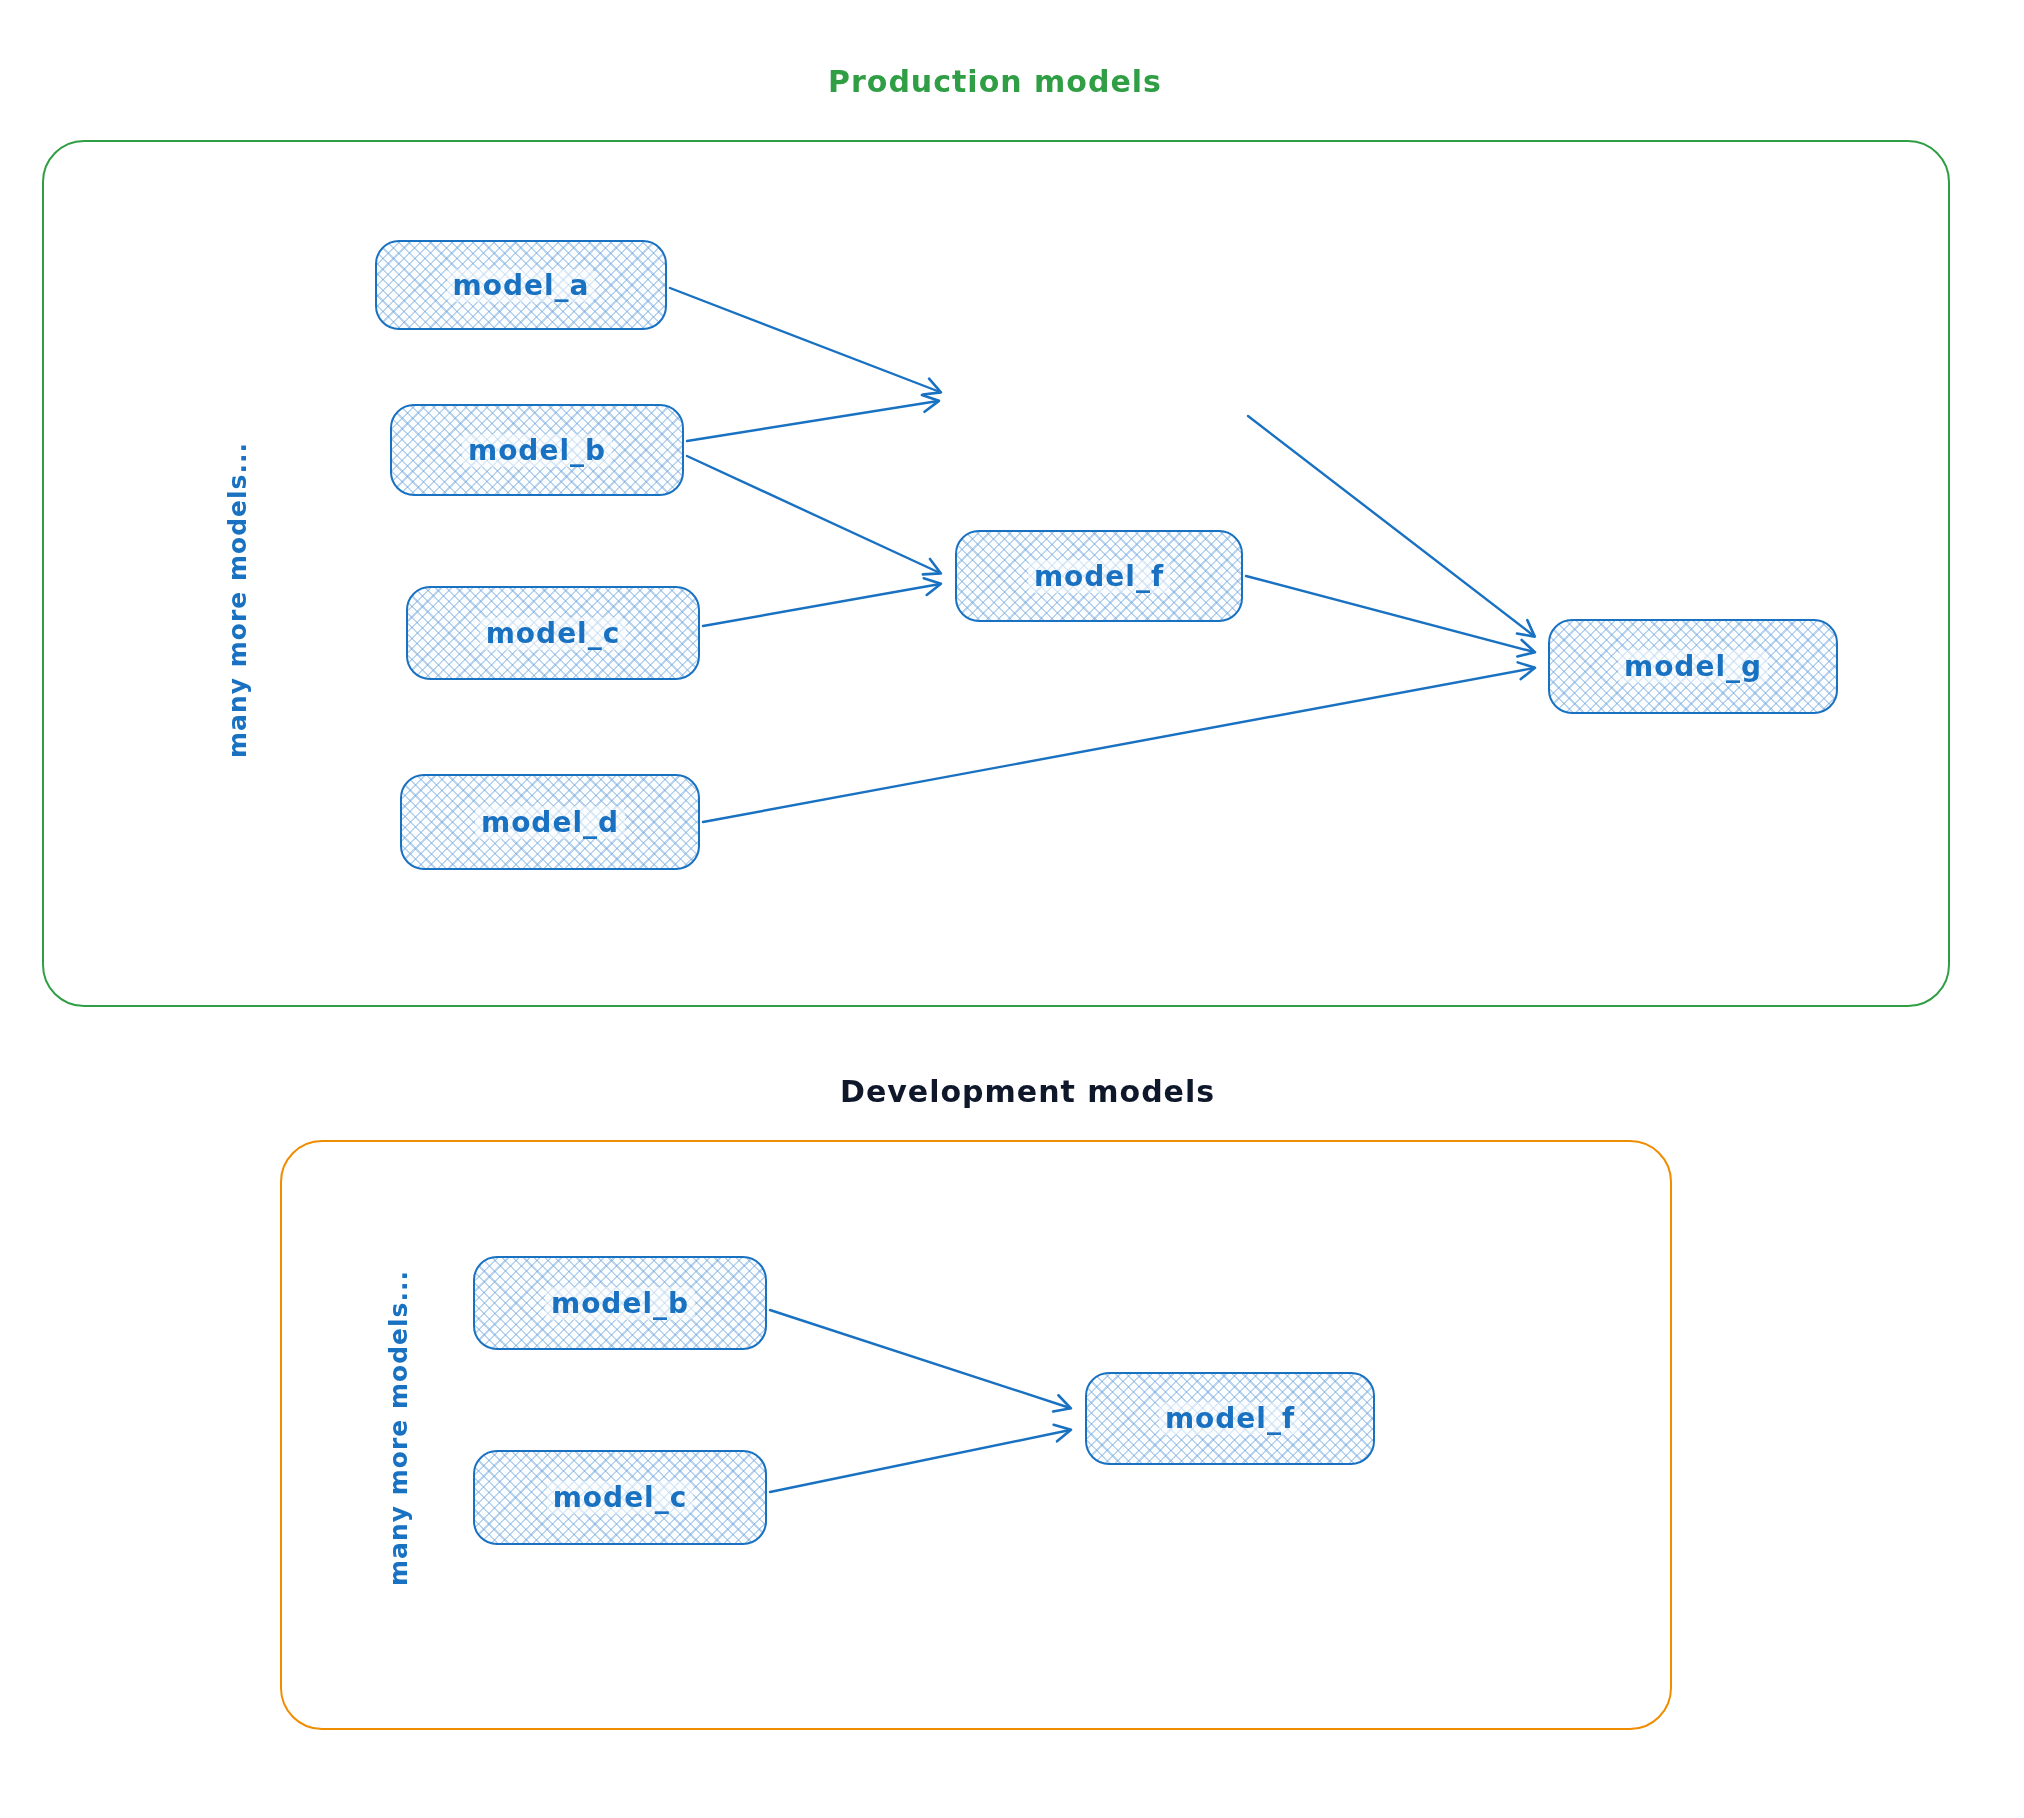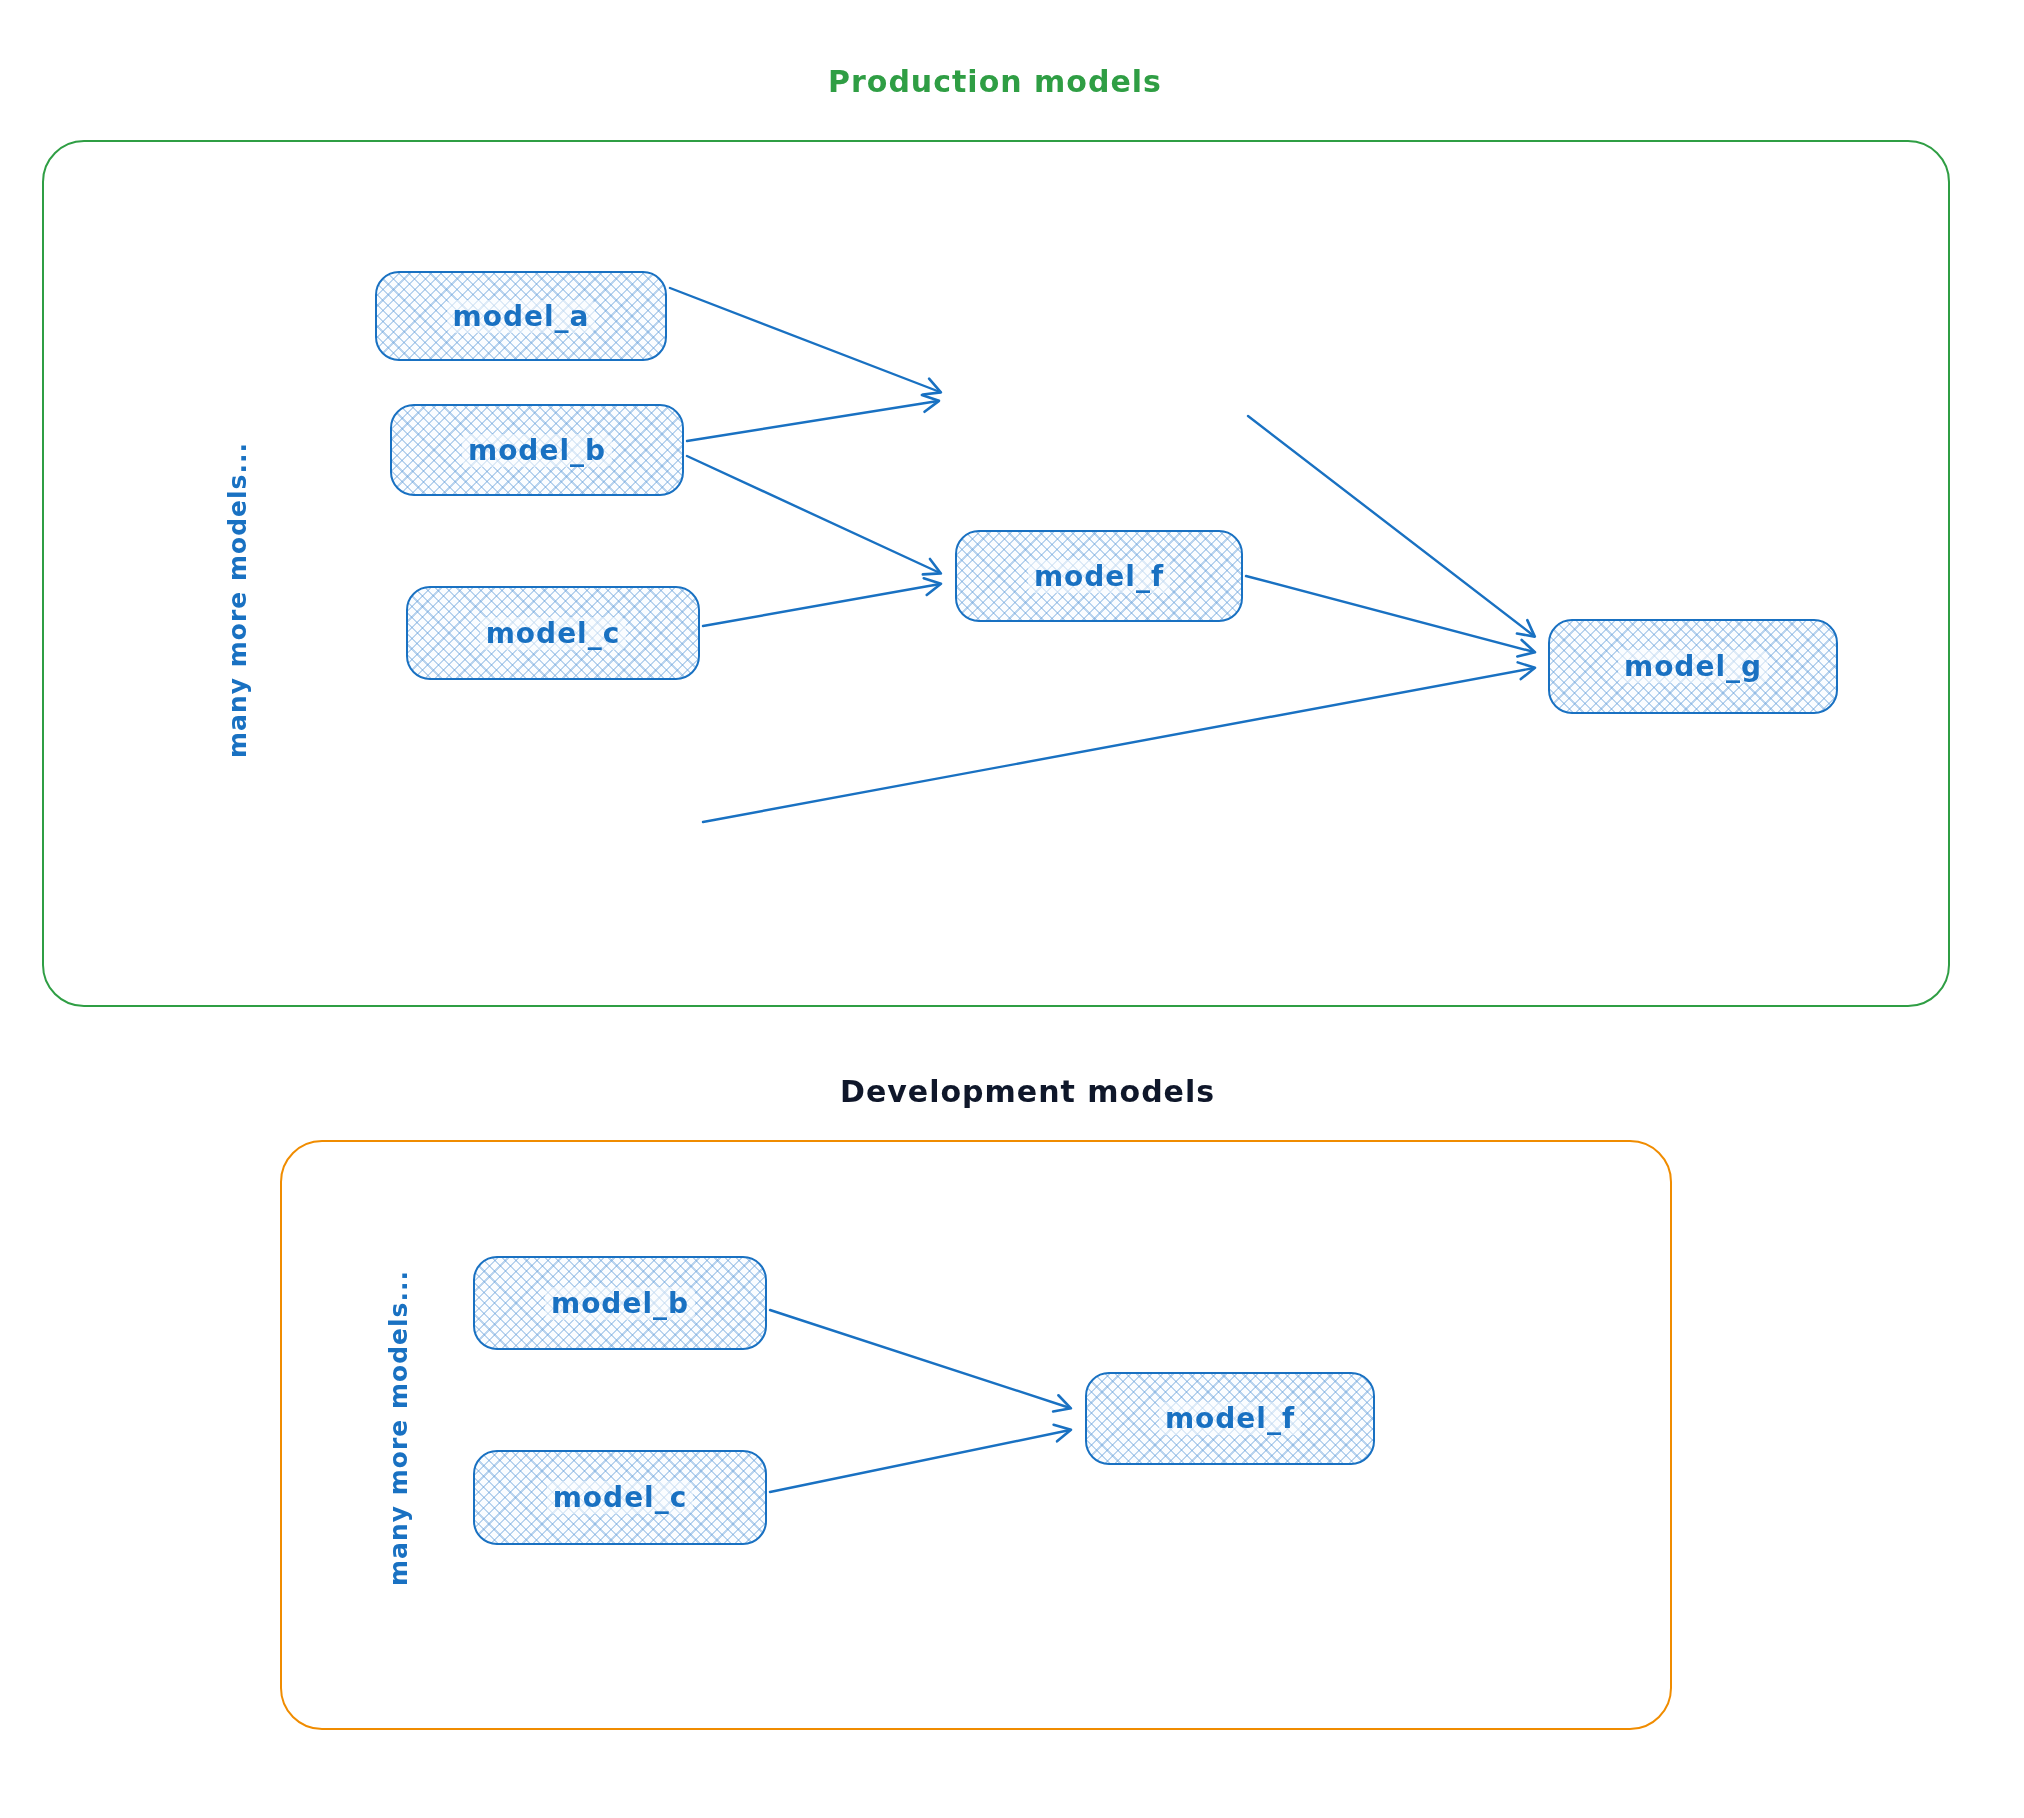--- a/index.html
+++ b/index.html
@@ -76,28 +76,31 @@
       <line x1="703" y1="626" x2="940" y2="584" marker-end="url(#arrow)"></line>
       <line x1="1248" y1="416" x2="1534" y2="636" marker-end="url(#arrow)"></line>
       <line x1="1246" y1="576" x2="1534" y2="652" marker-end="url(#arrow)"></line>
       <line x1="703" y1="822" x2="1534" y2="668" marker-end="url(#arrow)"></line>
       <line x1="770" y1="1310" x2="1070" y2="1408" marker-end="url(#arrow)"></line>
       <line x1="770" y1="1492" x2="1070" y2="1430" marker-end="url(#arrow)"></line>
     </svg>
 <div class="frame" style="left: 42px; top: 140px; width: 1908px; height: 867px; border-color: rgb(47, 158, 68);"></div>
     <div class="section-title" style="left: 828px; top: 64px; color: rgb(47, 158, 68);">Production models</div>
     <div class="side-label" style="left: 237px; top: 600px;">many more models...</div>
-    <div class="node" style="left: 375px; top: 240px; width: 292px; height: 90px; margin-top: 31px;">
+    <div class="node" style="left: 375px; top: 240px; width: 292px; height: 90px;">
       <span class="node-label">model_a</span>
     </div>
     <div class="node" style="left: 390px; top: 404px; width: 294px; height: 92px;">
       <span class="node-label">model_b</span>
     </div>
     <div class="node" style="left: 406px; top: 586px; width: 294px; height: 94px;">
       <span class="node-label">model_c</span>
+    </div>
+    <div class="node" style="left: 400px; top: 774px; width: 300px; height: 96px;">
+      <span class="node-label">model_d</span>
     </div>
     <div class="node" style="left: 955px; top: 530px; width: 288px; height: 92px;">
       <span class="node-label">model_f</span>
     </div>
     <div class="node" style="left: 1548px; top: 605px; width: 290px; height: 95px; margin-top: 14px;">
       <span class="node-label">model_g</span>
     </div>
     <div class="frame" style="left: 280px; top: 1140px; width: 1392px; height: 590px; border-color: rgb(240, 140, 0);"></div>
     <div class="section-title" style="left: 840px; top: 1074px; color: #0f172a;">Development models</div>
     <div class="side-label" style="left: 398px; top: 1428px;">many more models...</div>

